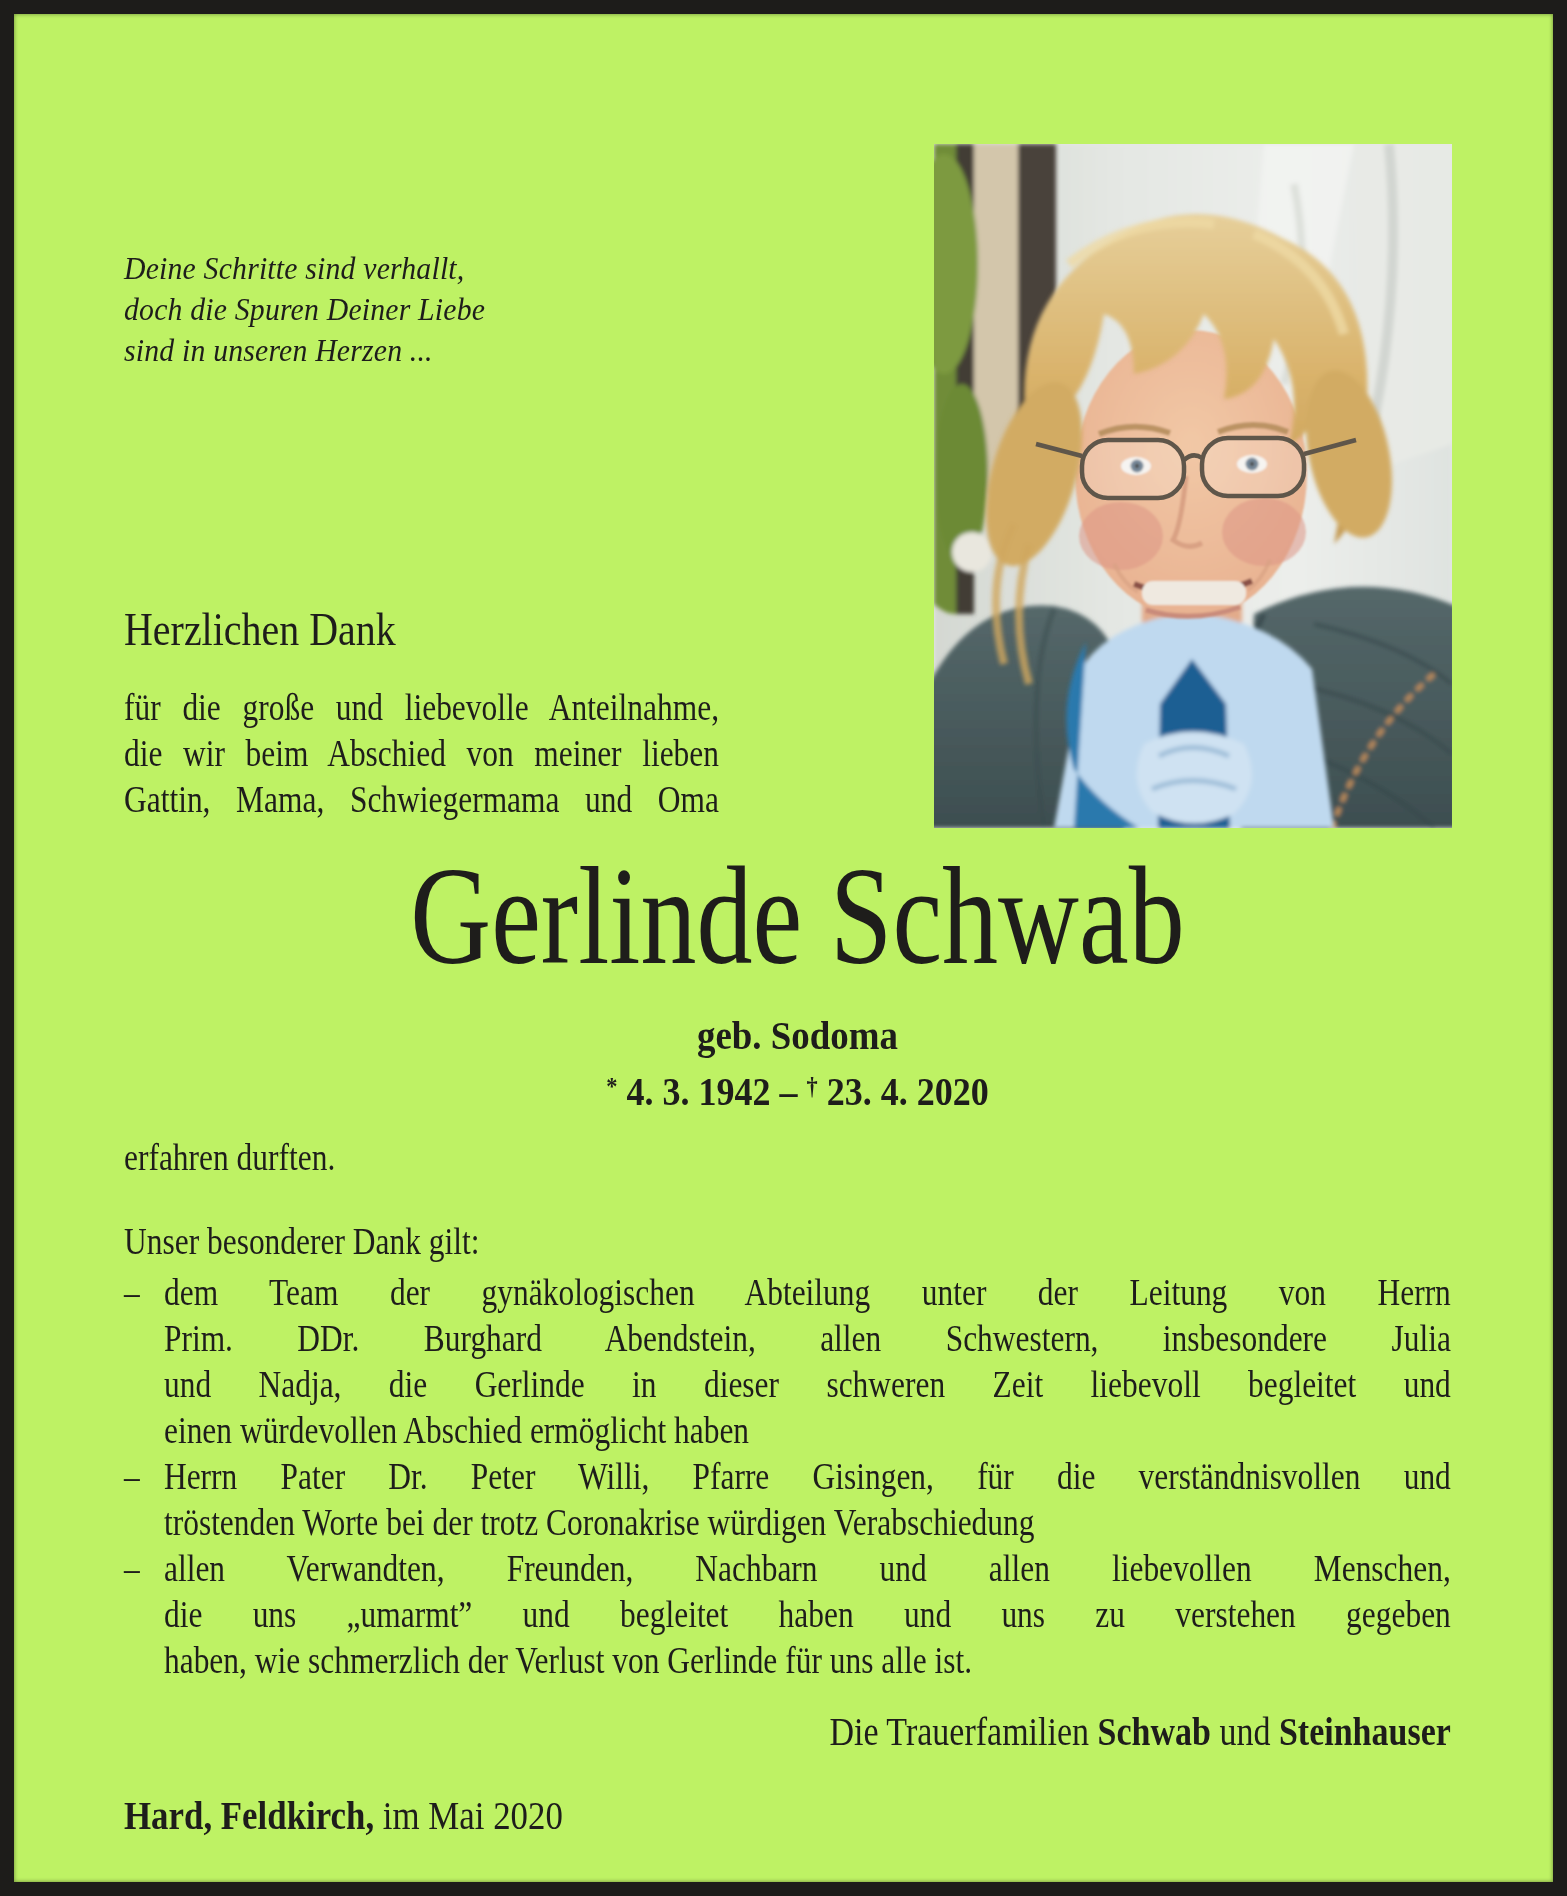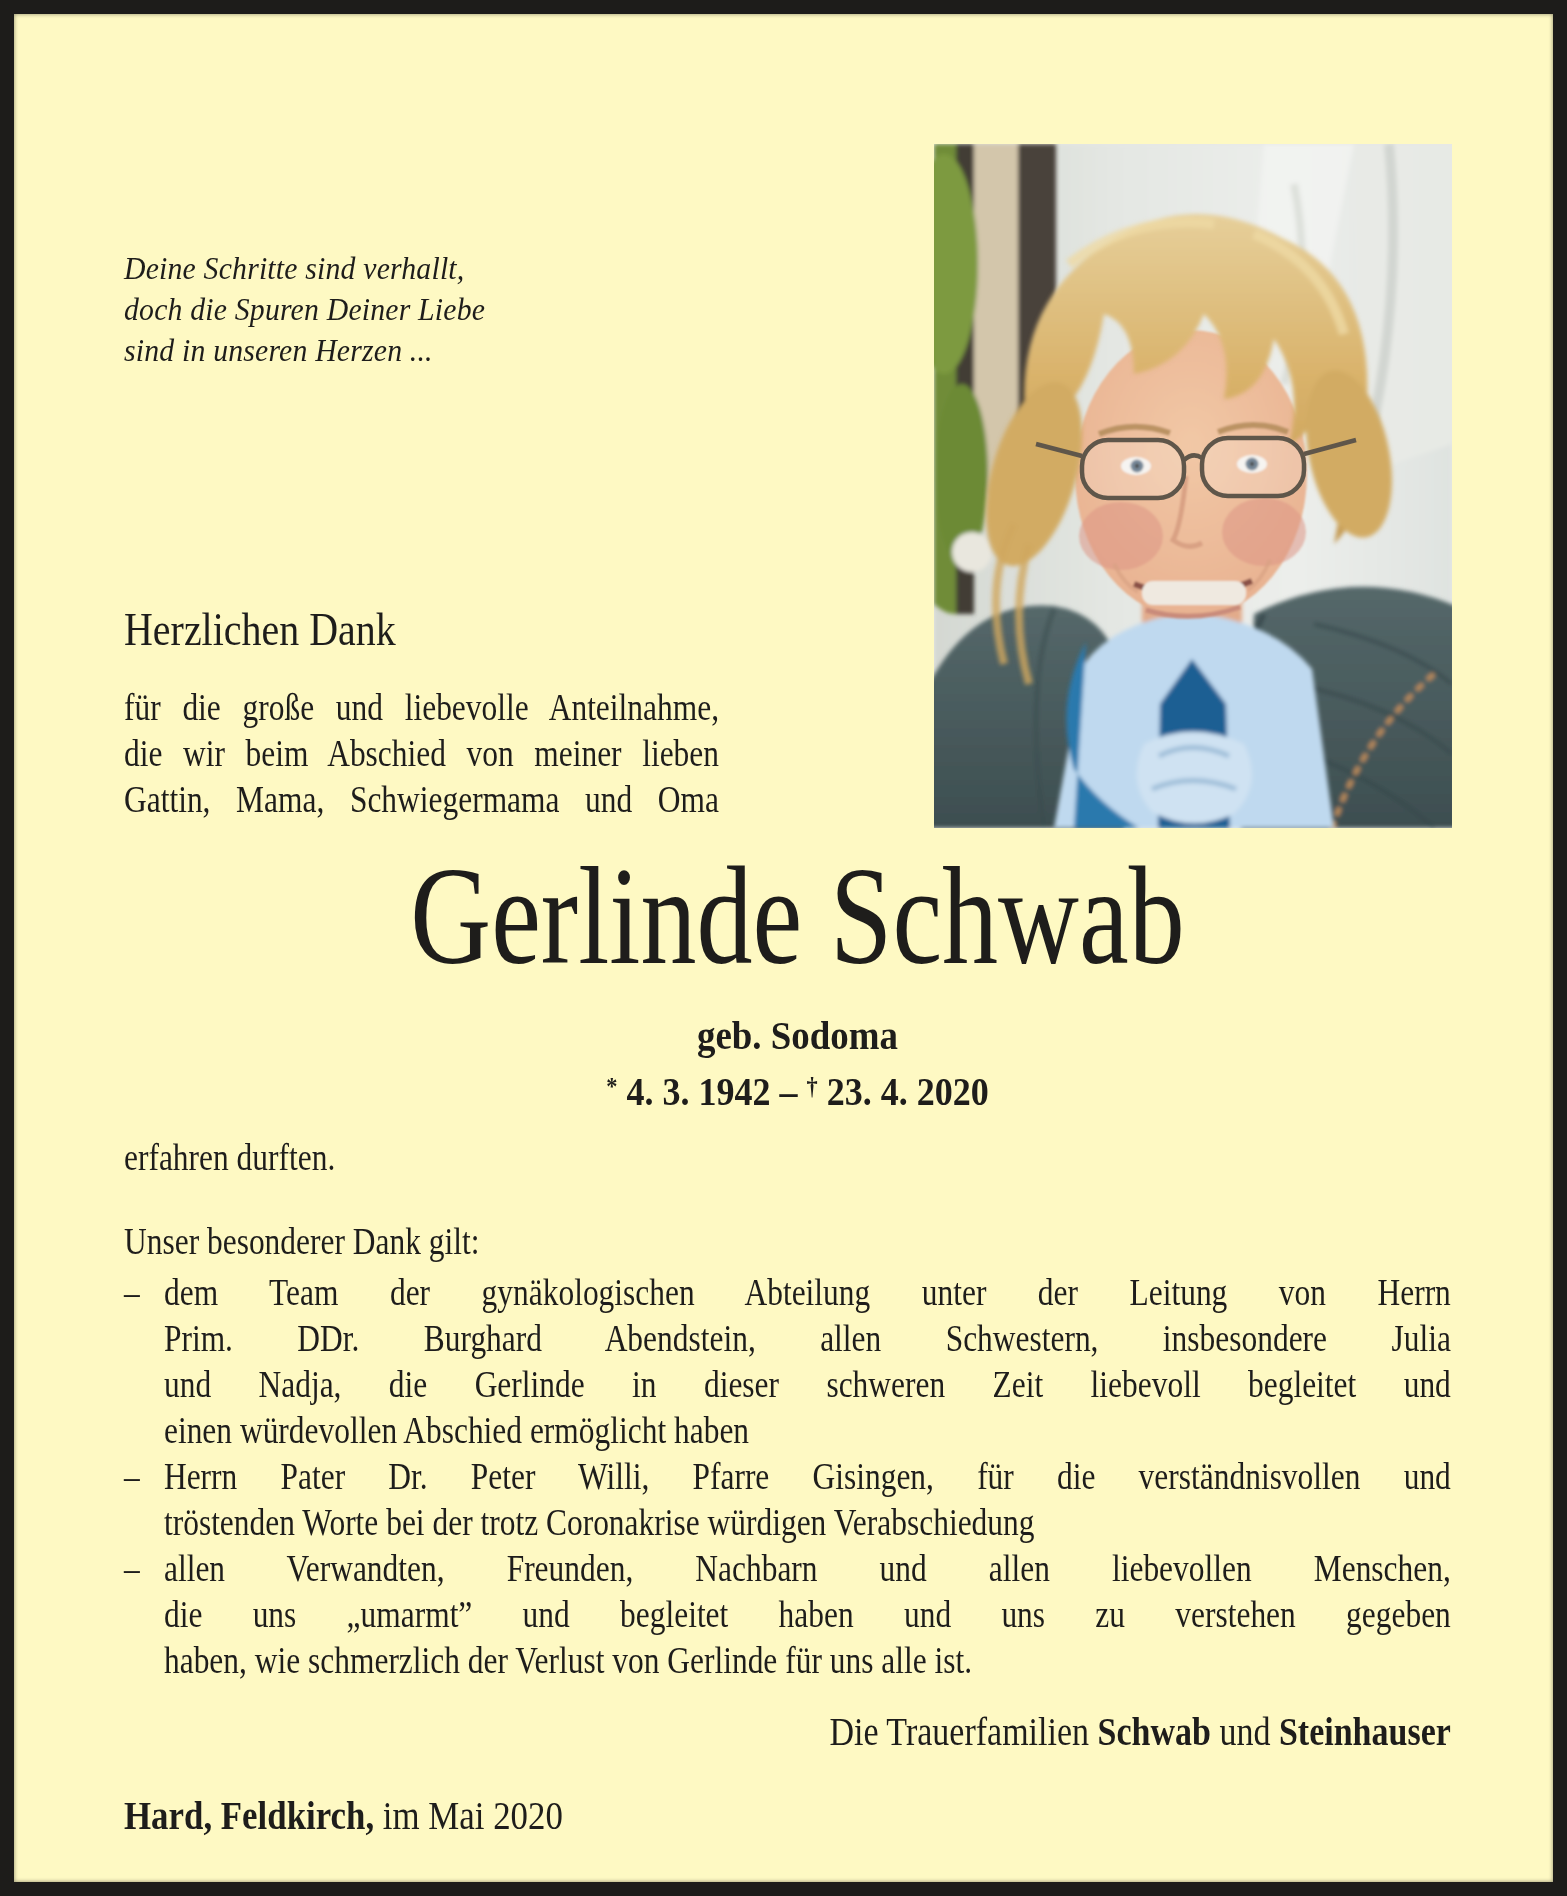--- a/index.html
+++ b/index.html
@@ -1,19 +1,19 @@
 <!DOCTYPE html>
 <html><head>
 <meta charset="utf-8">
 <style>
   html,body{margin:0;padding:0;background:#2a2a2a;}
   .card{
     position:relative;
     width:1567px;height:1896px;
-    background:#fef9c3;
+    background:#bef264;
     border:14px solid #1d1c1a;
     box-sizing:border-box;
     overflow:hidden;
     box-shadow:inset 0 0 4px rgba(0,0,0,.45);
     font-family:"Liberation Serif","DejaVu Serif",serif;
     color:#1e1d1b;
   }
   .abs{position:absolute;}
   .cond{transform:scaleX(.85);transform-origin:0 0;}
   .poem{

